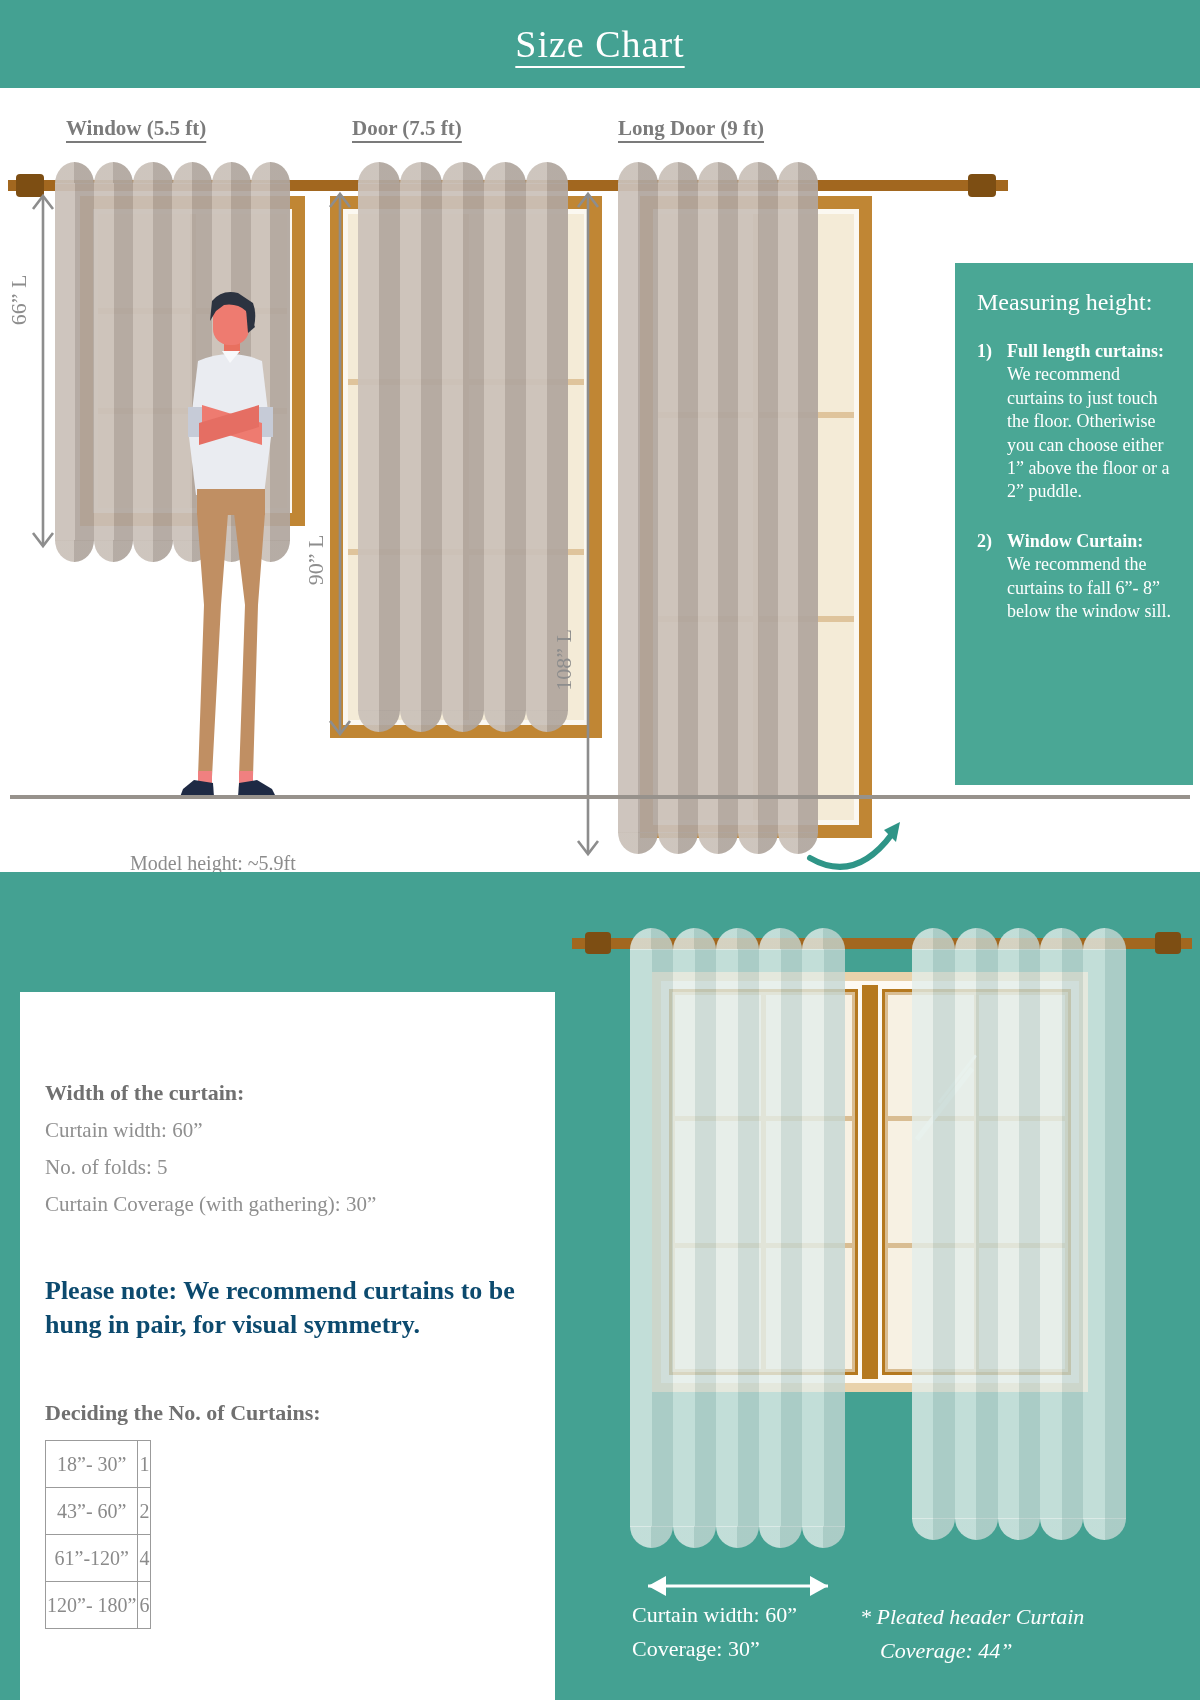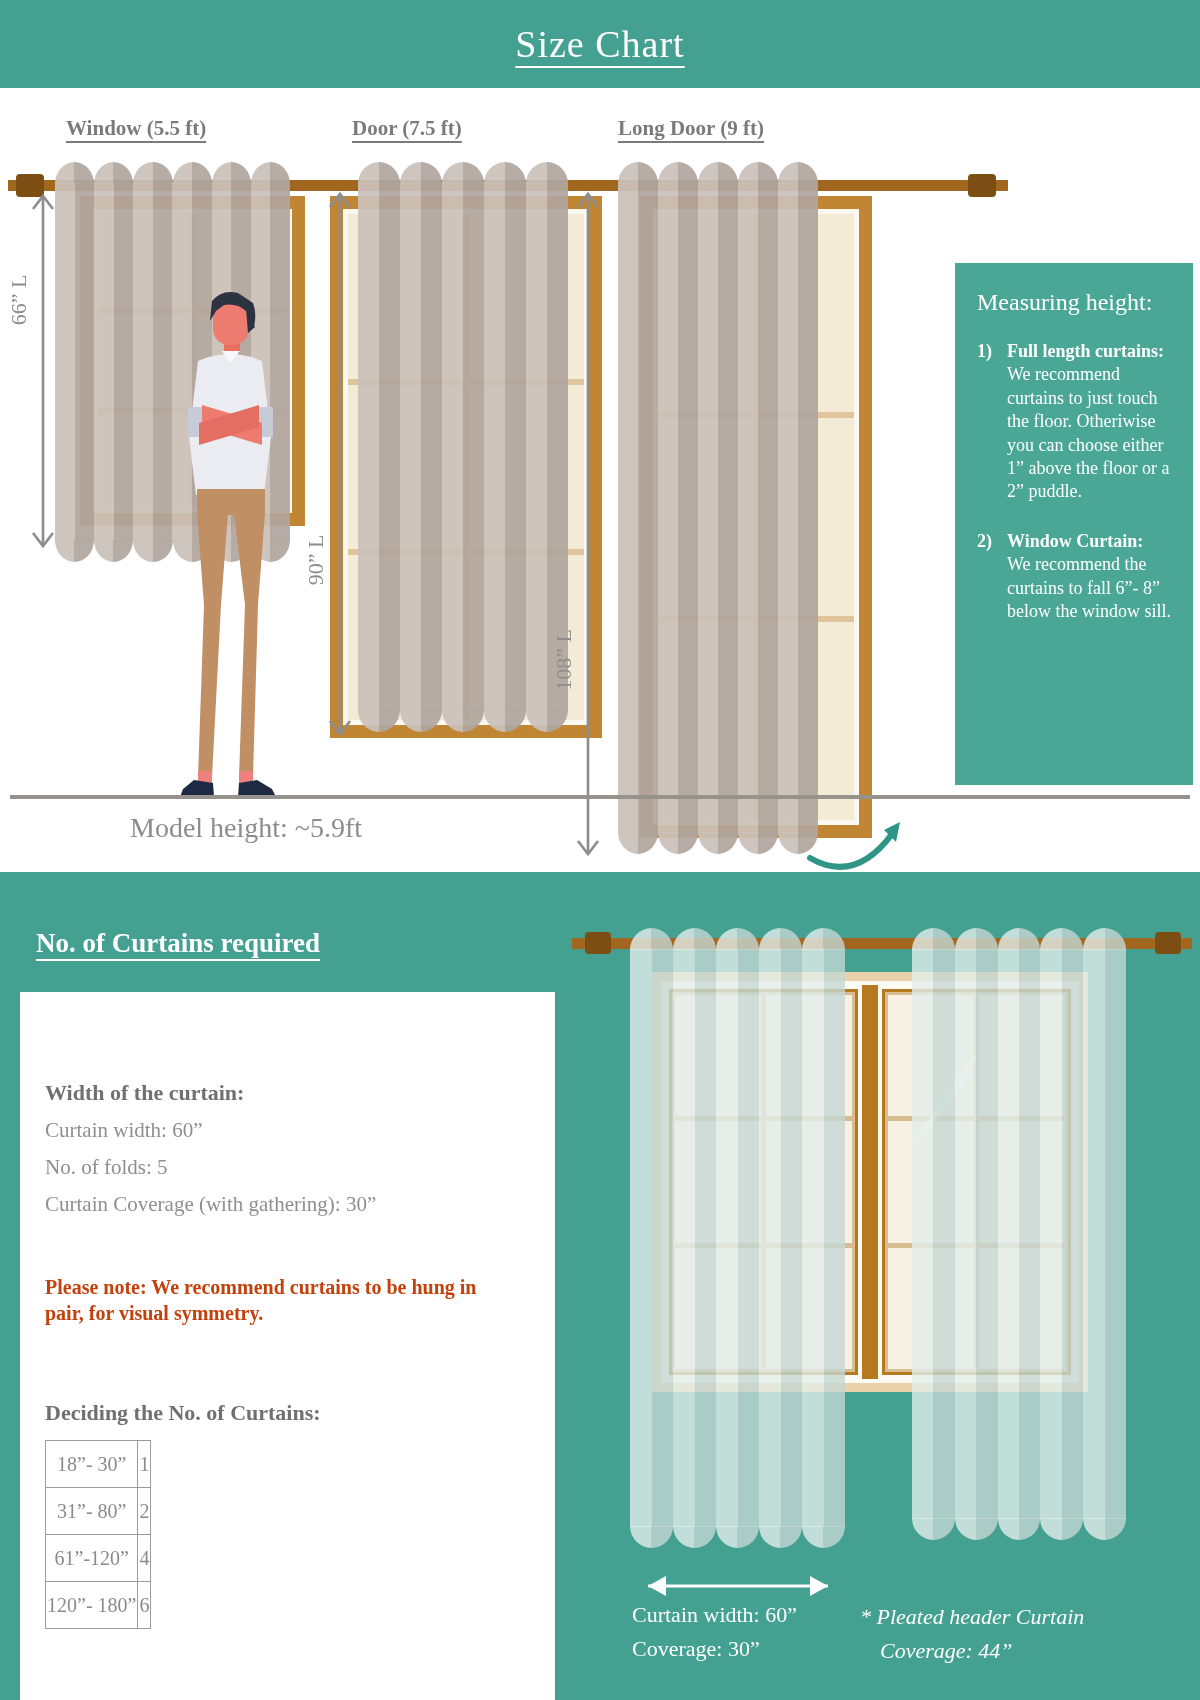--- a/index.html
+++ b/index.html
@@ -9,21 +9,21 @@
   .header-band{position:absolute;left:0;top:0;width:1200px;height:88px;background:#44a192;}
   .page-title{position:absolute;left:0;top:22px;width:1200px;text-align:center;color:#ffffff;
               font-size:38px;font-weight:500;letter-spacing:1px;
               text-decoration:underline;text-underline-offset:9px;text-decoration-thickness:2px;}
   
   .col-label{position:absolute;top:116px;color:#7b7b7b;font-size:21px;font-weight:bold;
              text-decoration:underline;text-underline-offset:6px;white-space:nowrap;}
   .rod{position:absolute;background:#a2671f;}
   .rod-finial{position:absolute;background:#7d4e13;border-radius:4px;}
   .floor-line{position:absolute;left:10px;top:795px;width:1180px;height:4px;background:#97928c;}
-  .caption-gray{position:absolute;color:#8c8c8c;font-size:28px;}
+  .caption-gray{position:absolute;color:#8c8c8c;font-size:20px;margin-top:40px;}
   
   .wframe{position:absolute;background:#c08634;box-sizing:border-box;padding:13px;}
   .wframe .winner{background:#fbf8f1;width:100%;height:100%;box-sizing:border-box;padding:5px;}
   .wframe .panes{display:grid;grid-template-columns:1fr 1fr;grid-template-rows:1fr 1fr 1fr;
                  gap:6px;background:#dfc49c;width:100%;height:100%;box-sizing:border-box;}
   .wframe .pane{background:#f4ebd7;}
   
   .curtain{position:absolute;}
   .curtain-taupe{--cl:rgba(202,193,185,0.93);--cd:rgba(176,166,158,0.93);}
   .curtain-pale{--cl:rgba(226,237,234,0.80);--cd:rgba(196,215,211,0.80);}
@@ -46,21 +46,21 @@
   .mitem{display:flex;font-size:18px;line-height:1.3;margin-bottom:26px;}
   .mitem .num{width:30px;font-weight:bold;flex:none;}
   .mitem b{font-weight:bold;}
   
   .bottom-band{position:absolute;left:0;top:872px;width:1200px;height:828px;background:#44a192;}
   .curtains-heading{position:absolute;left:36px;top:928px;color:#ffffff;font-size:27px;font-weight:bold;
                     text-decoration:underline;text-underline-offset:7px;}
   .info-card{position:absolute;left:20px;top:992px;width:535px;height:708px;background:#ffffff;}
   .card-bold{position:absolute;left:25px;color:#707070;font-size:22px;font-weight:bold;}
   .card-line{position:absolute;left:25px;color:#8f8f8f;font-size:21px;}
-  .card-note{position:absolute;left:25px;width:470px;color:#c2410c;font-size:20px;font-weight:bold;line-height:1.3;}
+  .card-note{position:absolute;left:25px;width:470px;color:#0c4a6e;font-size:26px;font-weight:bold;line-height:1.3;}
   table.size-table{position:absolute;left:25px;top:448px;border-collapse:collapse;color:#8a8a8a;font-size:20px;}
   table.size-table th, table.size-table td{border:1.6px solid #9b9b9b;text-align:center;font-weight:normal;}
   table.size-table th{width:155px;height:40px;} table.size-table th+th{width:175px;}
   table.size-table td{height:44px;}
   
   .bw-outer{position:absolute;left:652px;top:972px;width:436px;height:420px;background:#e9d2ab;
             box-sizing:border-box;padding:9px;}
   .bw-mid{background:#fdfaf3;width:100%;height:100%;box-sizing:border-box;padding:4px;}
   .bw-grid{display:grid;grid-template-columns:1fr 16px 1fr;width:100%;height:100%;}
   .bw-div{background:#b5791f;}
@@ -285,37 +285,36 @@
       <div><b>Full length curtains:</b><span> We recommend curtains to just touch the floor. Otheriwise you can choose either 1” above the floor or a 2” puddle.</span></div>
     </div>
     <div class="mitem">
       <span class="num">2)</span>
       <div><b>Window Curtain:</b><br>
            <span>We recommend the curtains to fall 6”- 8” below the window sill.</span></div>
     </div>
   </div>
 
   <div class="bottom-band"></div>
-  <div class="curtains-heading">No. of Curtains required</div>
 
   <div class="info-card">
     <div class="card-bold" style="top:88px;">Width of the curtain:</div>
     <div class="card-line" style="top:126px;">Curtain width: 60”</div>
     <div class="card-line" style="top:163px;">No. of folds: 5</div>
     <div class="card-line" style="top:200px;">Curtain Coverage (with gathering): 30”</div>
     <div class="card-note" style="top:282px;">Please note: We recommend curtains to be hung in pair, for visual symmetry.</div>
     <div class="card-bold" style="top:408px;">Deciding the No. of Curtains:</div>
     <table class="size-table">
       <tbody>
       <tr>
         <td>18”- 30”</td>
         <td>1</td>
       </tr>
       <tr>
-        <td>31”- 80”</td>
+        <td>43”- 60”</td>
         <td>2</td>
       </tr>
       <tr>
         <td>61”-120”</td>
         <td>4</td>
       </tr>
       <tr>
         <td>120”- 180”</td>
         <td>6</td>
       </tr>

